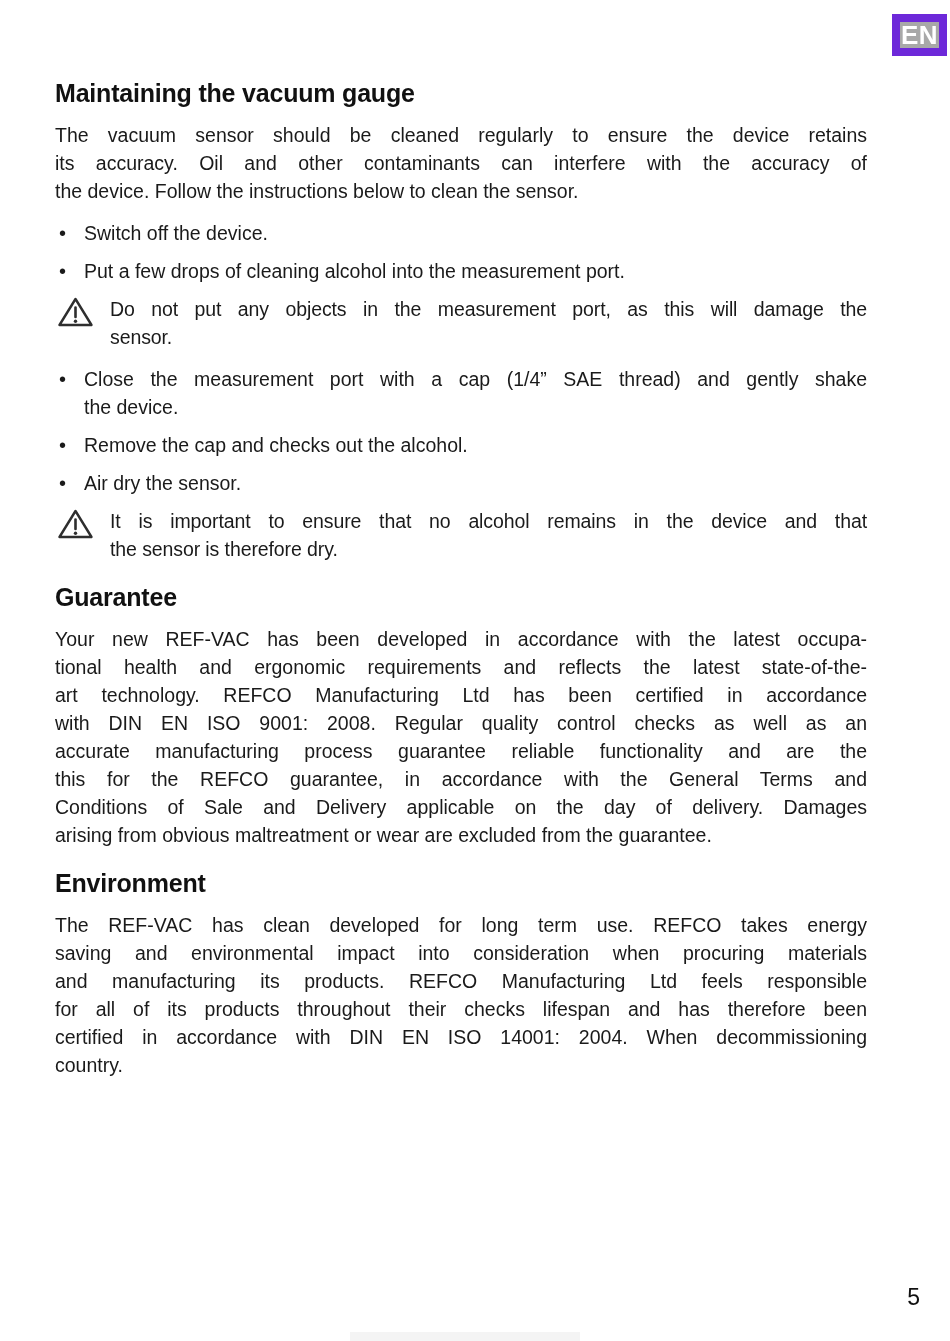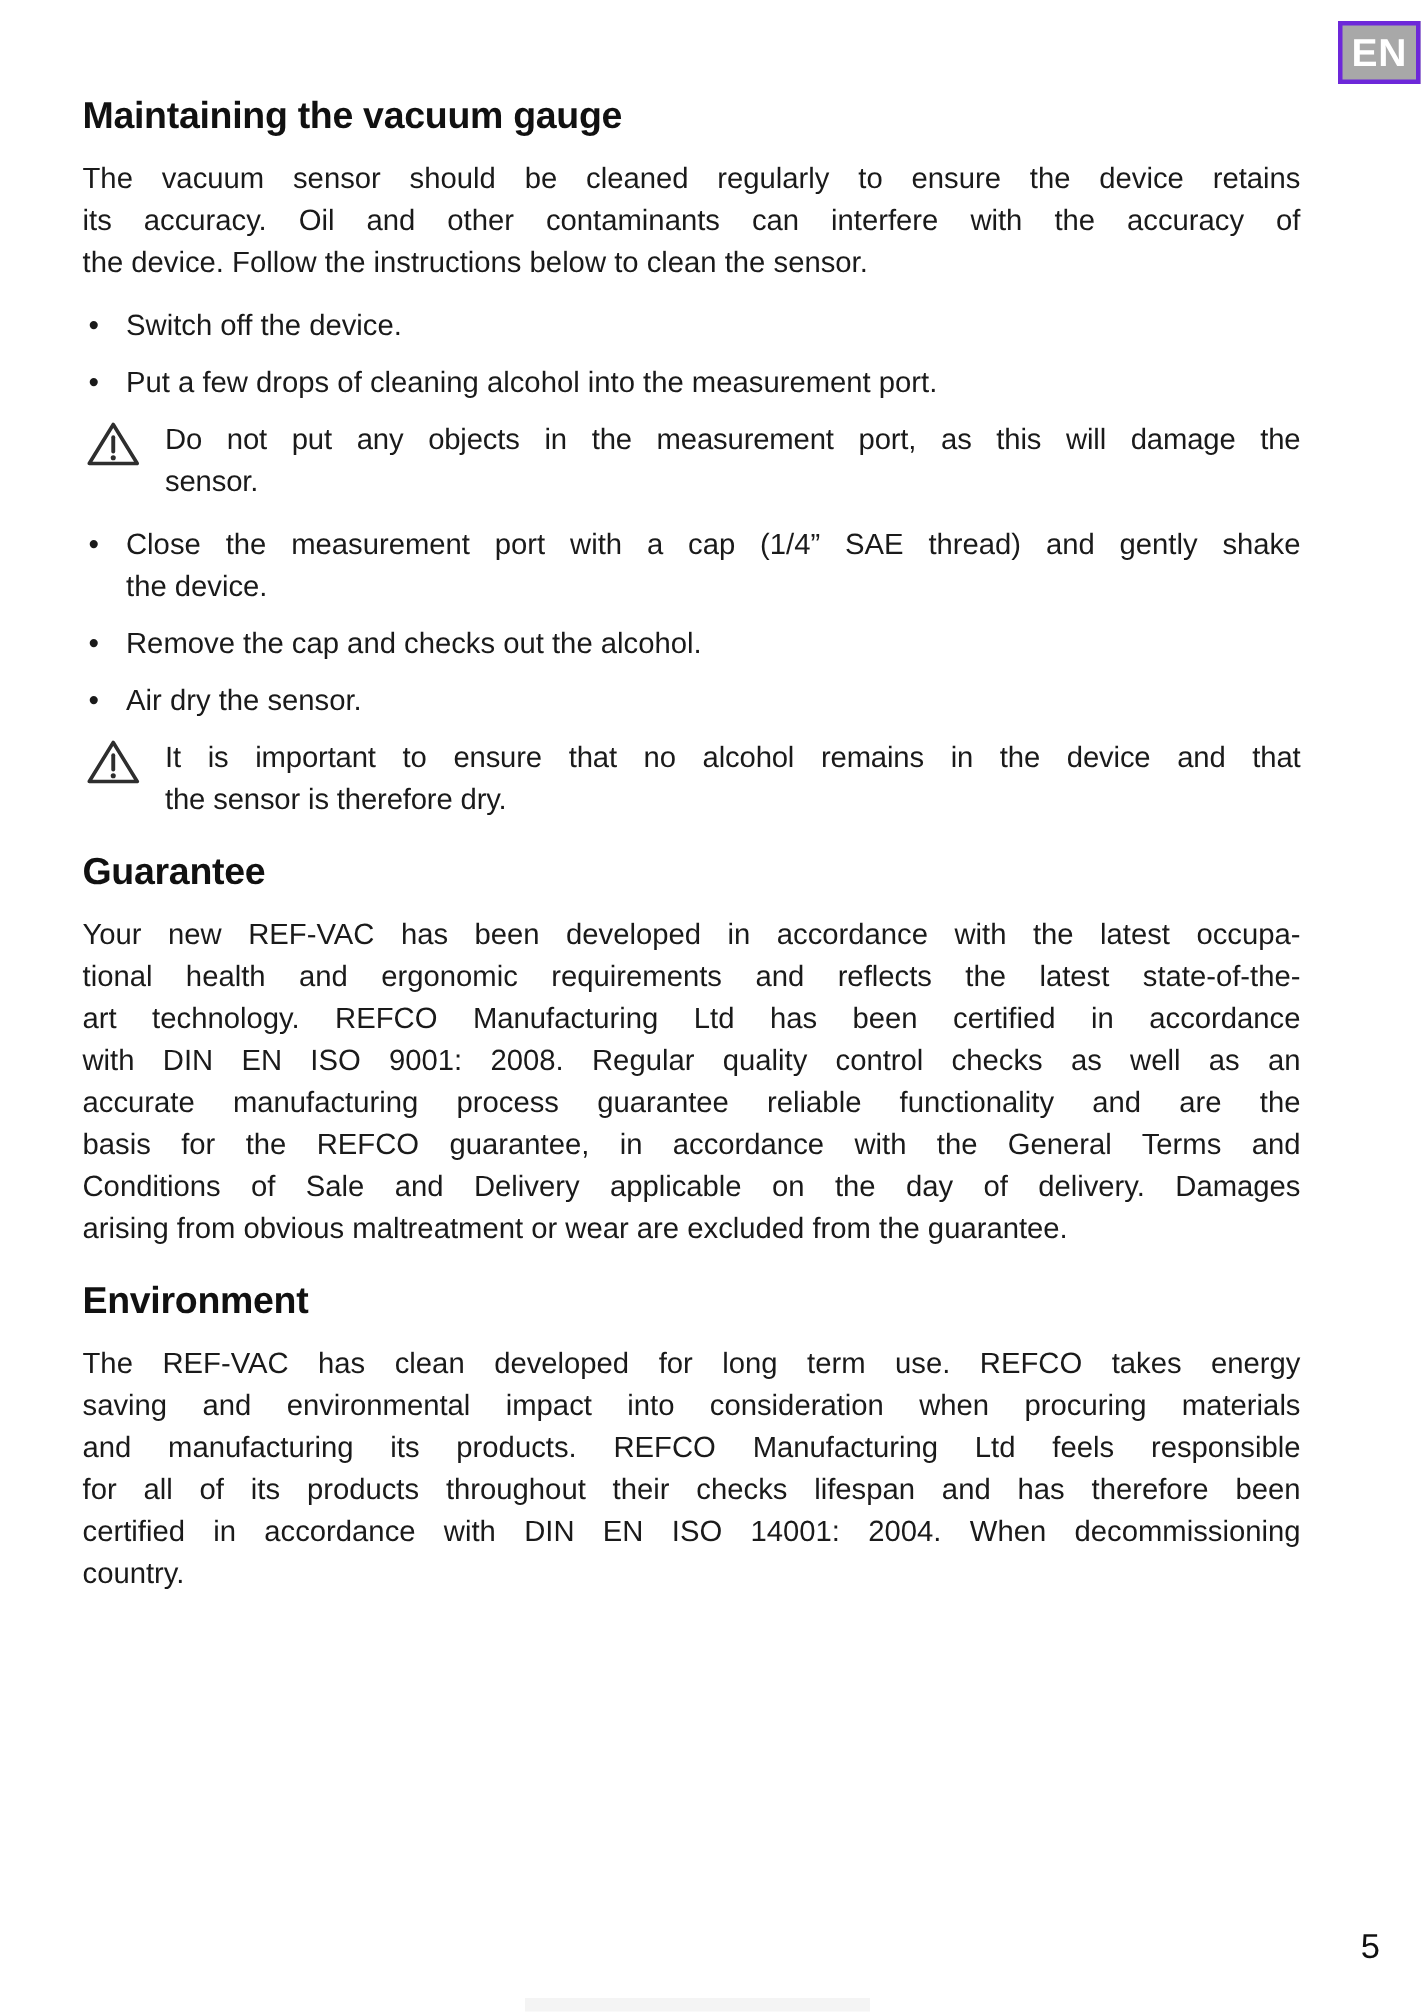--- a/index.html
+++ b/index.html
@@ -6,30 +6,30 @@
   html, body { background: #ffffff; }
   body {
     width: 950px; height: 1341px;
     position: relative;
     overflow: hidden;
     font-family: "Liberation Sans", "DejaVu Sans", sans-serif;
     color: #1a1a1a;
   }
   .content {
     position: absolute;
-    top: 62px; left: 0;
+    top: 78px; left: 0;
     width: 950px;
     padding: 0 83px 0 55px;
   }
   .lang-badge {
     position: absolute;
     top: 14px; right: 3px;
     width: 55px; height: 42px;
     background: #a8a8a8;
-    border: 3px solid #6d28d9;
+    border: 8px solid #6d28d9;
     color: #ffffff;
     font-size: 26px; font-weight: bold;
     display: flex; align-items: center; justify-content: center;
     letter-spacing: 0.5px;
   }
   h1.sec-heading {
     font-size: 25px;
     font-weight: bold;
     line-height: 30px;
     color: #111111;
@@ -163,21 +163,21 @@
       </div>
   </div>
 
   <h1 class="sec-heading later">Guarantee</h1>
   <div class="para">
       <div class="line just">Your new REF-VAC has been developed in accordance with the latest occupa-</div>
       <div class="line just">tional health and ergonomic requirements and reflects the latest state-of-the-</div>
       <div class="line just">art technology. REFCO Manufacturing Ltd has been certified in accordance</div>
       <div class="line just">with DIN EN ISO 9001: 2008. Regular quality control checks as well as an</div>
       <div class="line just">accurate manufacturing process guarantee reliable functionality and are the</div>
-      <div class="line just">basis for the REFCO guarantee, in accordance with the General Terms and</div>
+      <div class="line just">this for the REFCO guarantee, in accordance with the General Terms and</div>
       <div class="line just">Conditions of Sale and Delivery applicable on the day of delivery. Damages</div>
       <div class="line last">arising from obvious maltreatment or wear are excluded from the guarantee.</div>
     </div>
 
   <h1 class="sec-heading later">Environment</h1>
   <div class="para">
       <div class="line just">The REF-VAC has clean developed for long term use. REFCO takes energy</div>
       <div class="line just">saving and environmental impact into consideration when procuring materials</div>
       <div class="line just">and manufacturing its products. REFCO Manufacturing Ltd feels responsible</div>
       <div class="line just">for all of its products throughout their checks lifespan and has therefore been</div>

